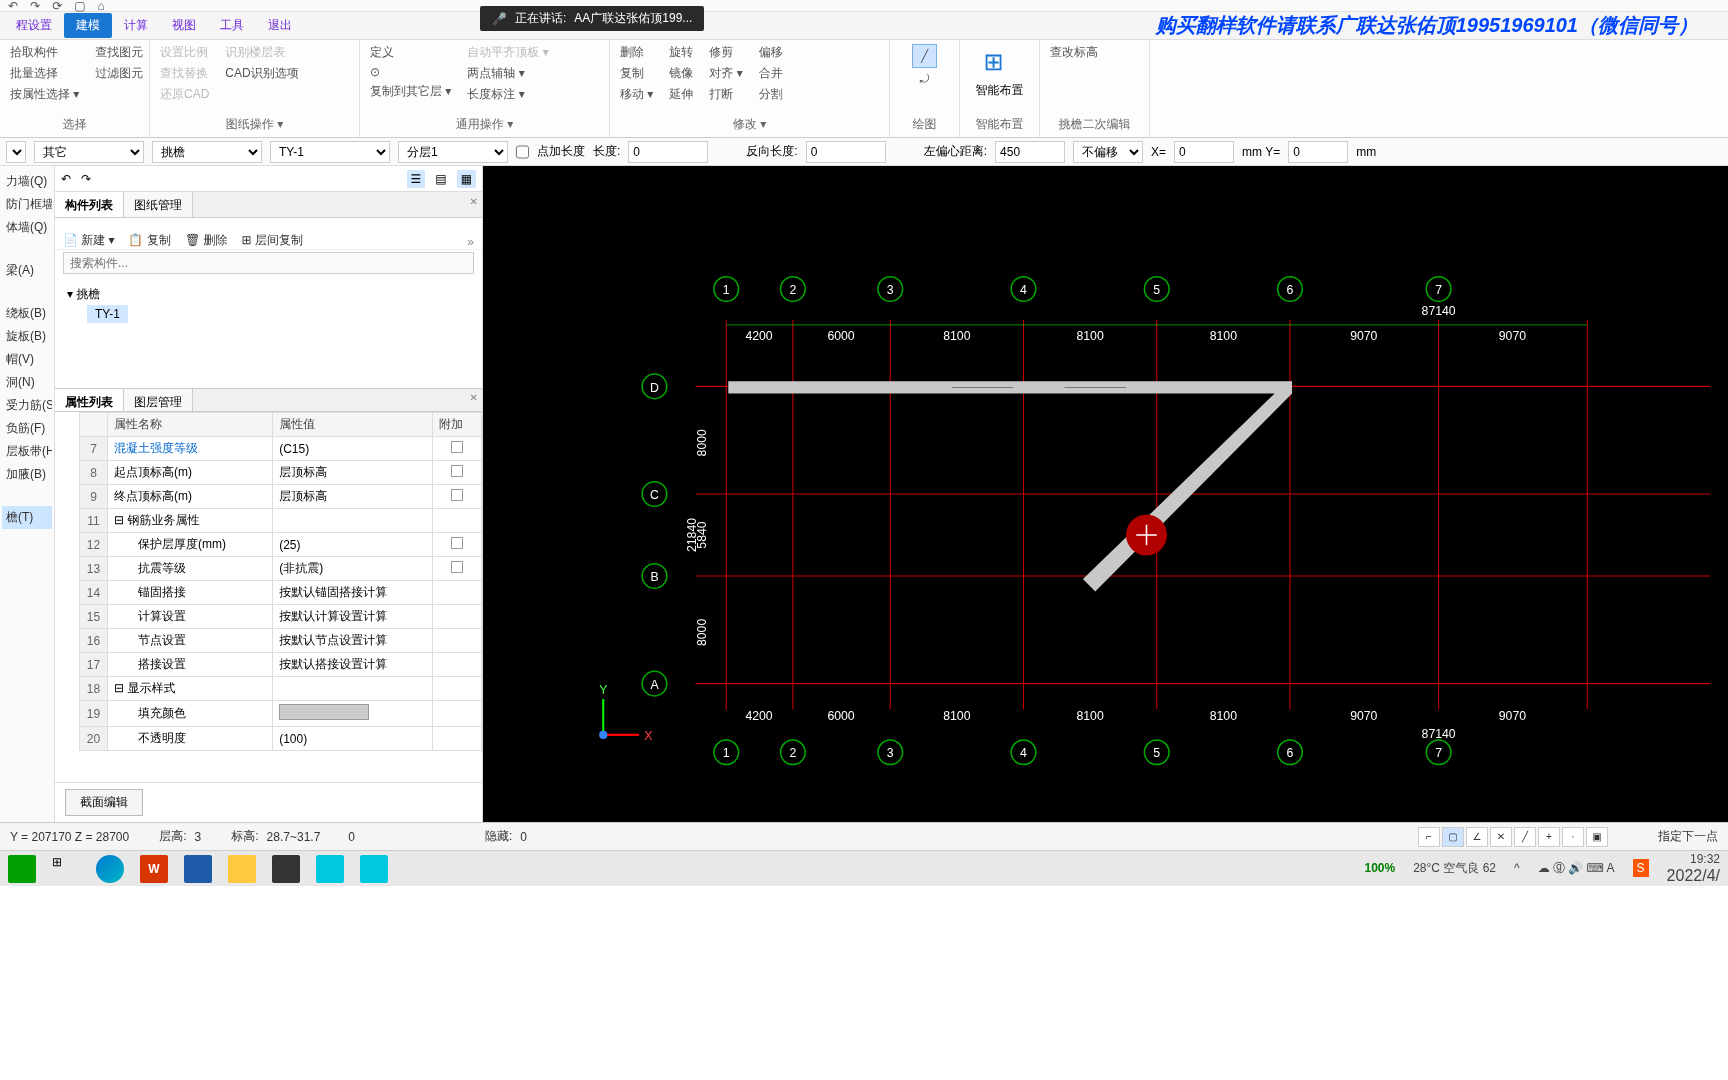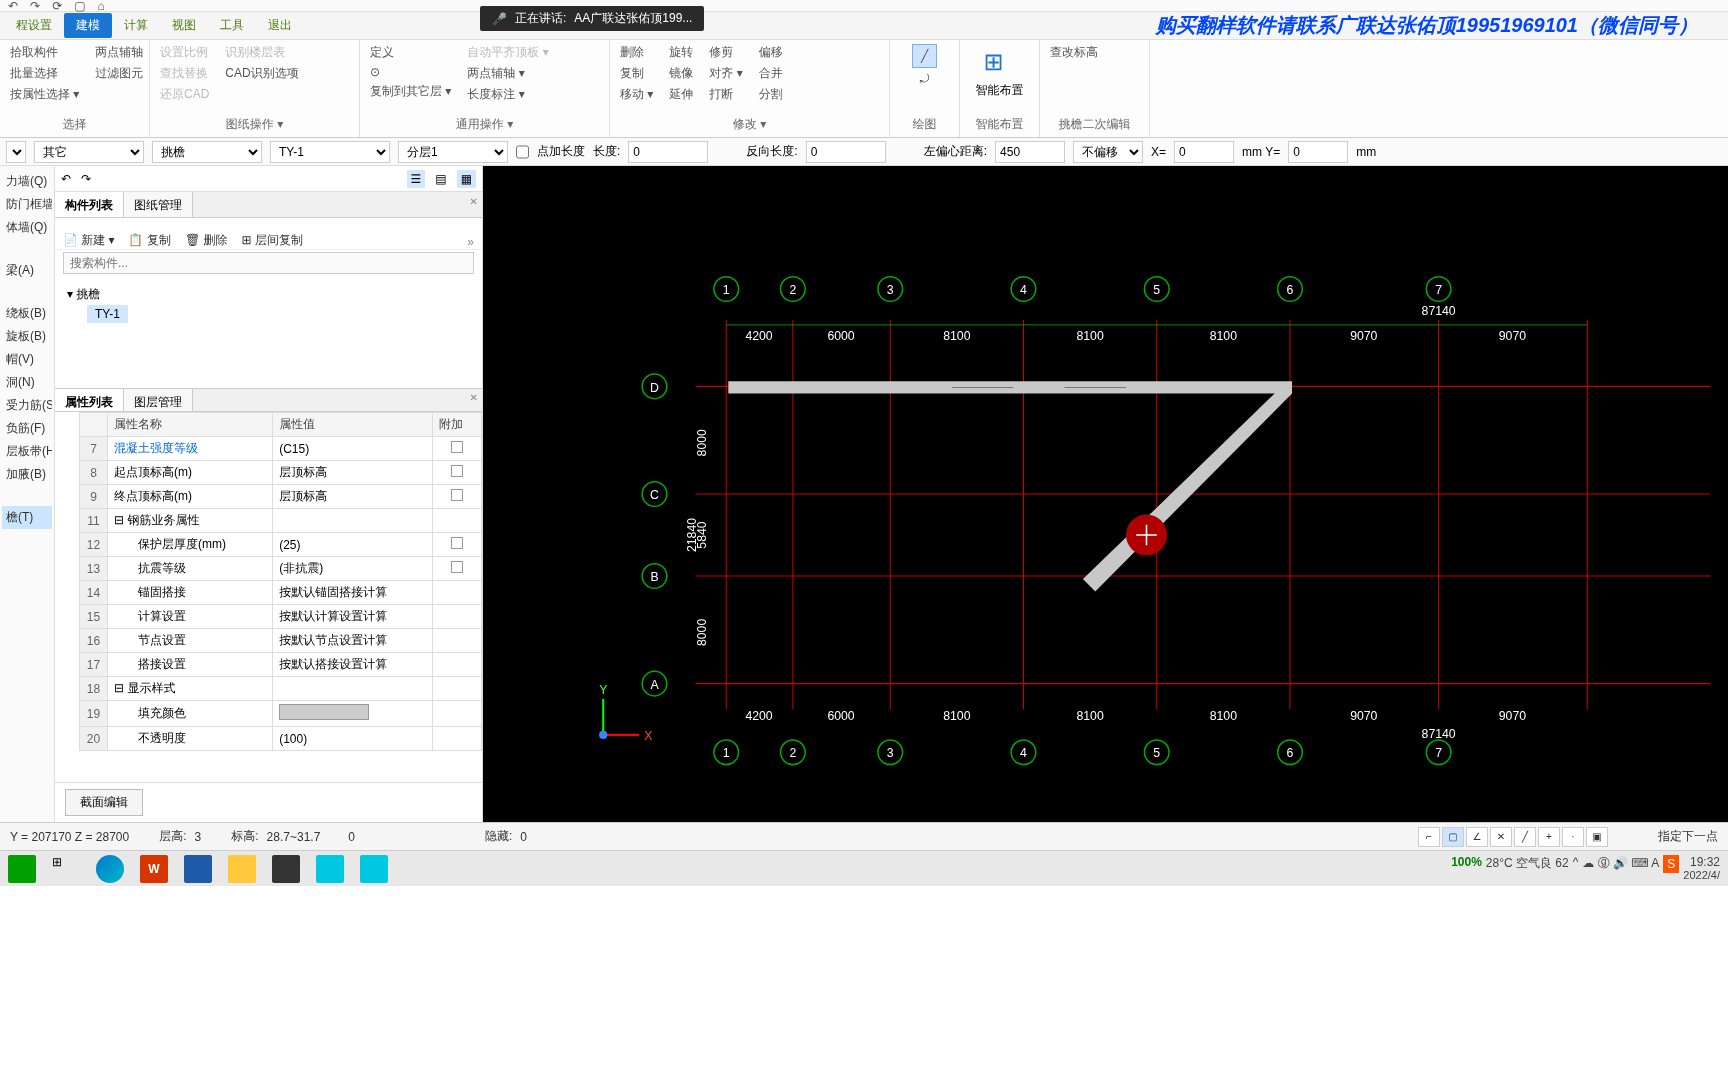--- a/index.html
+++ b/index.html
@@ -2,21 +2,21 @@
 <html><head>
 <meta charset="utf-8">
 <style>
 * { margin:0; padding:0; box-sizing:border-box; font-family:"Microsoft YaHei",sans-serif; font-size:12px; }
 body { background:#fff; overflow:hidden; width:1728px; height:1080px; position:relative; }
 .qat { height:12px; background:#fafafa; display:flex; align-items:center; padding:0 8px; gap:12px; border-bottom:1px solid #e0e0e0; }
 .qat span { color:#555; cursor:pointer; }
 .top-banner { position:absolute; top:12px; right:30px; color:#0046ff; font-weight:bold; font-style:italic; font-size:20px; }
 .meeting-bar { position:absolute; top:6px; left:480px; background:#2a2a2a; color:#fff; padding:4px 12px; border-radius:2px; display:flex; align-items:center; gap:8px; font-size:12px; }
 .tabs { height:28px; background:#f5f5f5; display:flex; align-items:center; border-bottom:1px solid #ddd; padding-left:4px; }
-.tab { padding:4px 12px; color:#4d7c0f; cursor:pointer; }
+.tab { padding:4px 12px; color:#6d28d9; cursor:pointer; }
 .tab.active { background:#1976d2; color:#fff; border-radius:2px; }
 .ribbon { height:98px; background:#fdfdfd; border-bottom:1px solid #ccc; display:flex; }
 .ribbon-group { border-right:1px solid #e0e0e0; padding:4px 10px; display:flex; flex-direction:column; justify-content:space-between; }
 .rg-col { display:flex; gap:16px; }
 .rg-c { display:flex; flex-direction:column; gap:4px; }
 .rg-item { color:#555; display:flex; align-items:center; gap:4px; cursor:pointer; white-space:nowrap; }
 .rg-label { text-align:center; color:#666; font-size:12px; padding-top:2px; }
 .big-btn { display:flex; flex-direction:column; align-items:center; gap:2px; padding:4px; cursor:pointer; }
 .big-btn .bicon { width:32px; height:32px; background:#e8f0ff; border:1px solid #a0c0e0; }
 .options-bar { height:28px; background:#fafafa; border-bottom:1px solid #ddd; display:flex; align-items:center; padding:0 6px; gap:8px; }
@@ -50,21 +50,21 @@
 .footer-btn { padding:6px 10px; border-top:1px solid #ddd; }
 .footer-btn button { padding:4px 14px; border:1px solid #bbb; background:#f5f5f5; cursor:pointer; }
 .canvas-wrap { flex:1; position:relative; background:#000; }
 .canvas-wrap svg { width:100%; height:100%; }
 .status { height:28px; background:#f5f5f5; border-top:1px solid #ccc; display:flex; align-items:center; padding:0 10px; gap:30px; color:#333; }
 .status .seg { display:flex; gap:8px; align-items:center; }
 .status .toolicons { display:flex; gap:2px; margin-left:auto; margin-right:380px; }
 .status .ticon { width:22px; height:20px; border:1px solid #ccc; background:#fff; cursor:pointer; display:flex; align-items:center; justify-content:center; font-size:10px; }
 .taskbar { height:36px; background:#e8e8e8; border-top:1px solid #ccc; display:flex; align-items:center; padding:0 8px; gap:16px; }
 .taskbar .tb { width:28px; height:28px; border-radius:2px; cursor:pointer; }
-.taskbar .rt { margin-left:auto; display:flex; align-items:flex-start; gap:4px; color:#444; }
+.taskbar .rt { margin-left:auto; display:flex; align-items:center; gap:18px; color:#444; }
 .color-swatch { width:90px; height:16px; background:#ccc; border:1px solid #999; display:inline-block; }
 </style>
 </head>
 <body>
 
 <div class="qat">
   <span>↶</span>
   <span>↷</span>
   <span>⟳</span>
   <span>▢</span>
@@ -96,21 +96,21 @@
           </div>
         <div class="rg-item">
             <span>批量选择</span>
           </div>
         <div class="rg-item">
             <span>按属性选择 ▾</span>
           </div>
       </div>
       <div class="rg-c">
         <div class="rg-item">
-            <span>两点辅轴</span>
+            <span>查找图元</span>
           </div>
         <div class="rg-item">
             <span>过滤图元</span>
           </div>
       </div>
     </div>
     <div class="rg-label">选择</div>
   </div>
   <div class="ribbon-group" style="width:210px">
     <div class="rg-col">
@@ -588,16 +588,16 @@
   <div class="tb" style="background:#00c8e0"></div>
   <div class="tb" style="background:#00c8e0"></div>
   <div class="rt">
     <span style="color:#008000;font-weight:bold">100%</span>
     <span>28°C 空气良 62</span>
     <span>^</span>
     <span>☁ ⓖ 🔊 ⌨ A</span>
     <span style="background:#ff5500;color:#fff;padding:2px 4px">S</span>
     <div style="text-align:right;line-height:1.2">
       <div>19:32</div>
-      <div style="font-size:11px">2022/4/</div>
+      <div style="font-size:16px">2022/4/</div>
     </div>
   </div>
 </div>
 
 </body></html>

